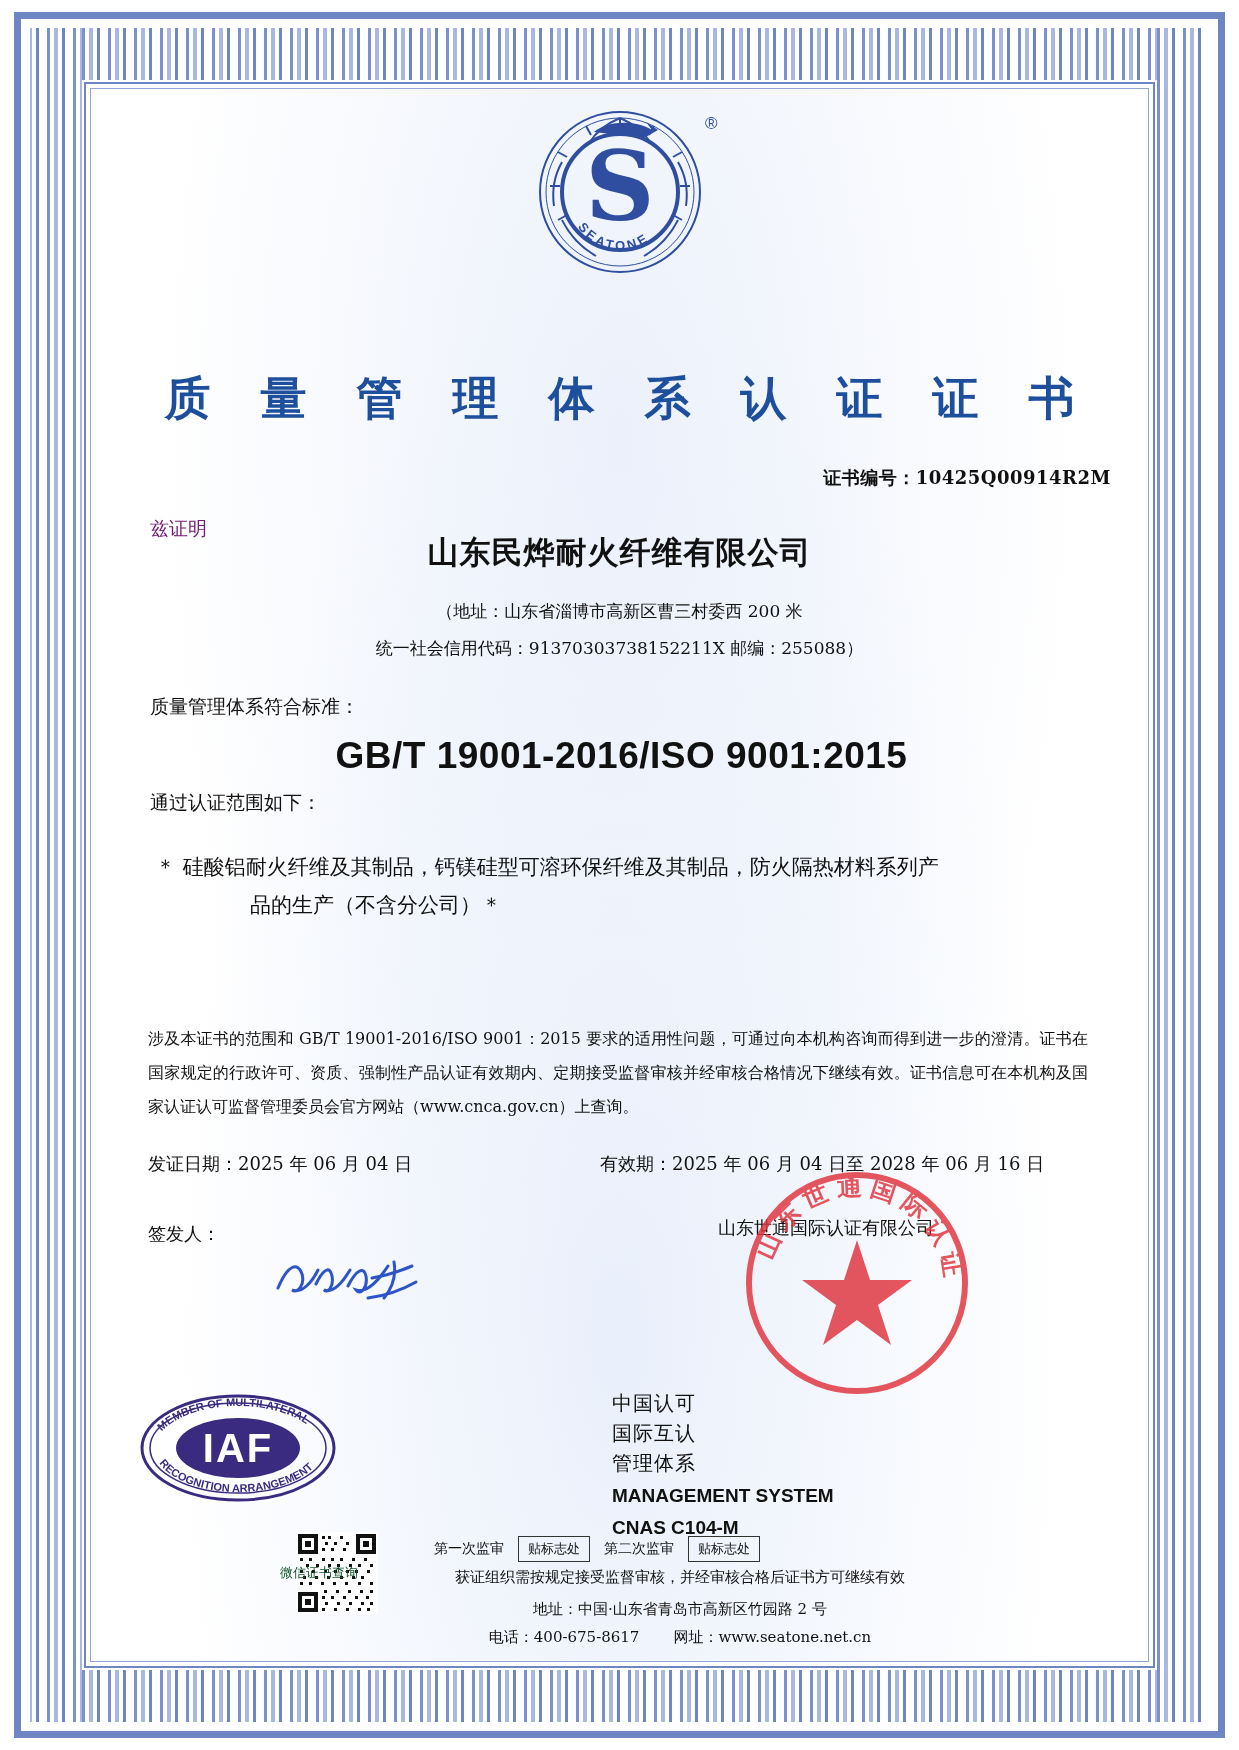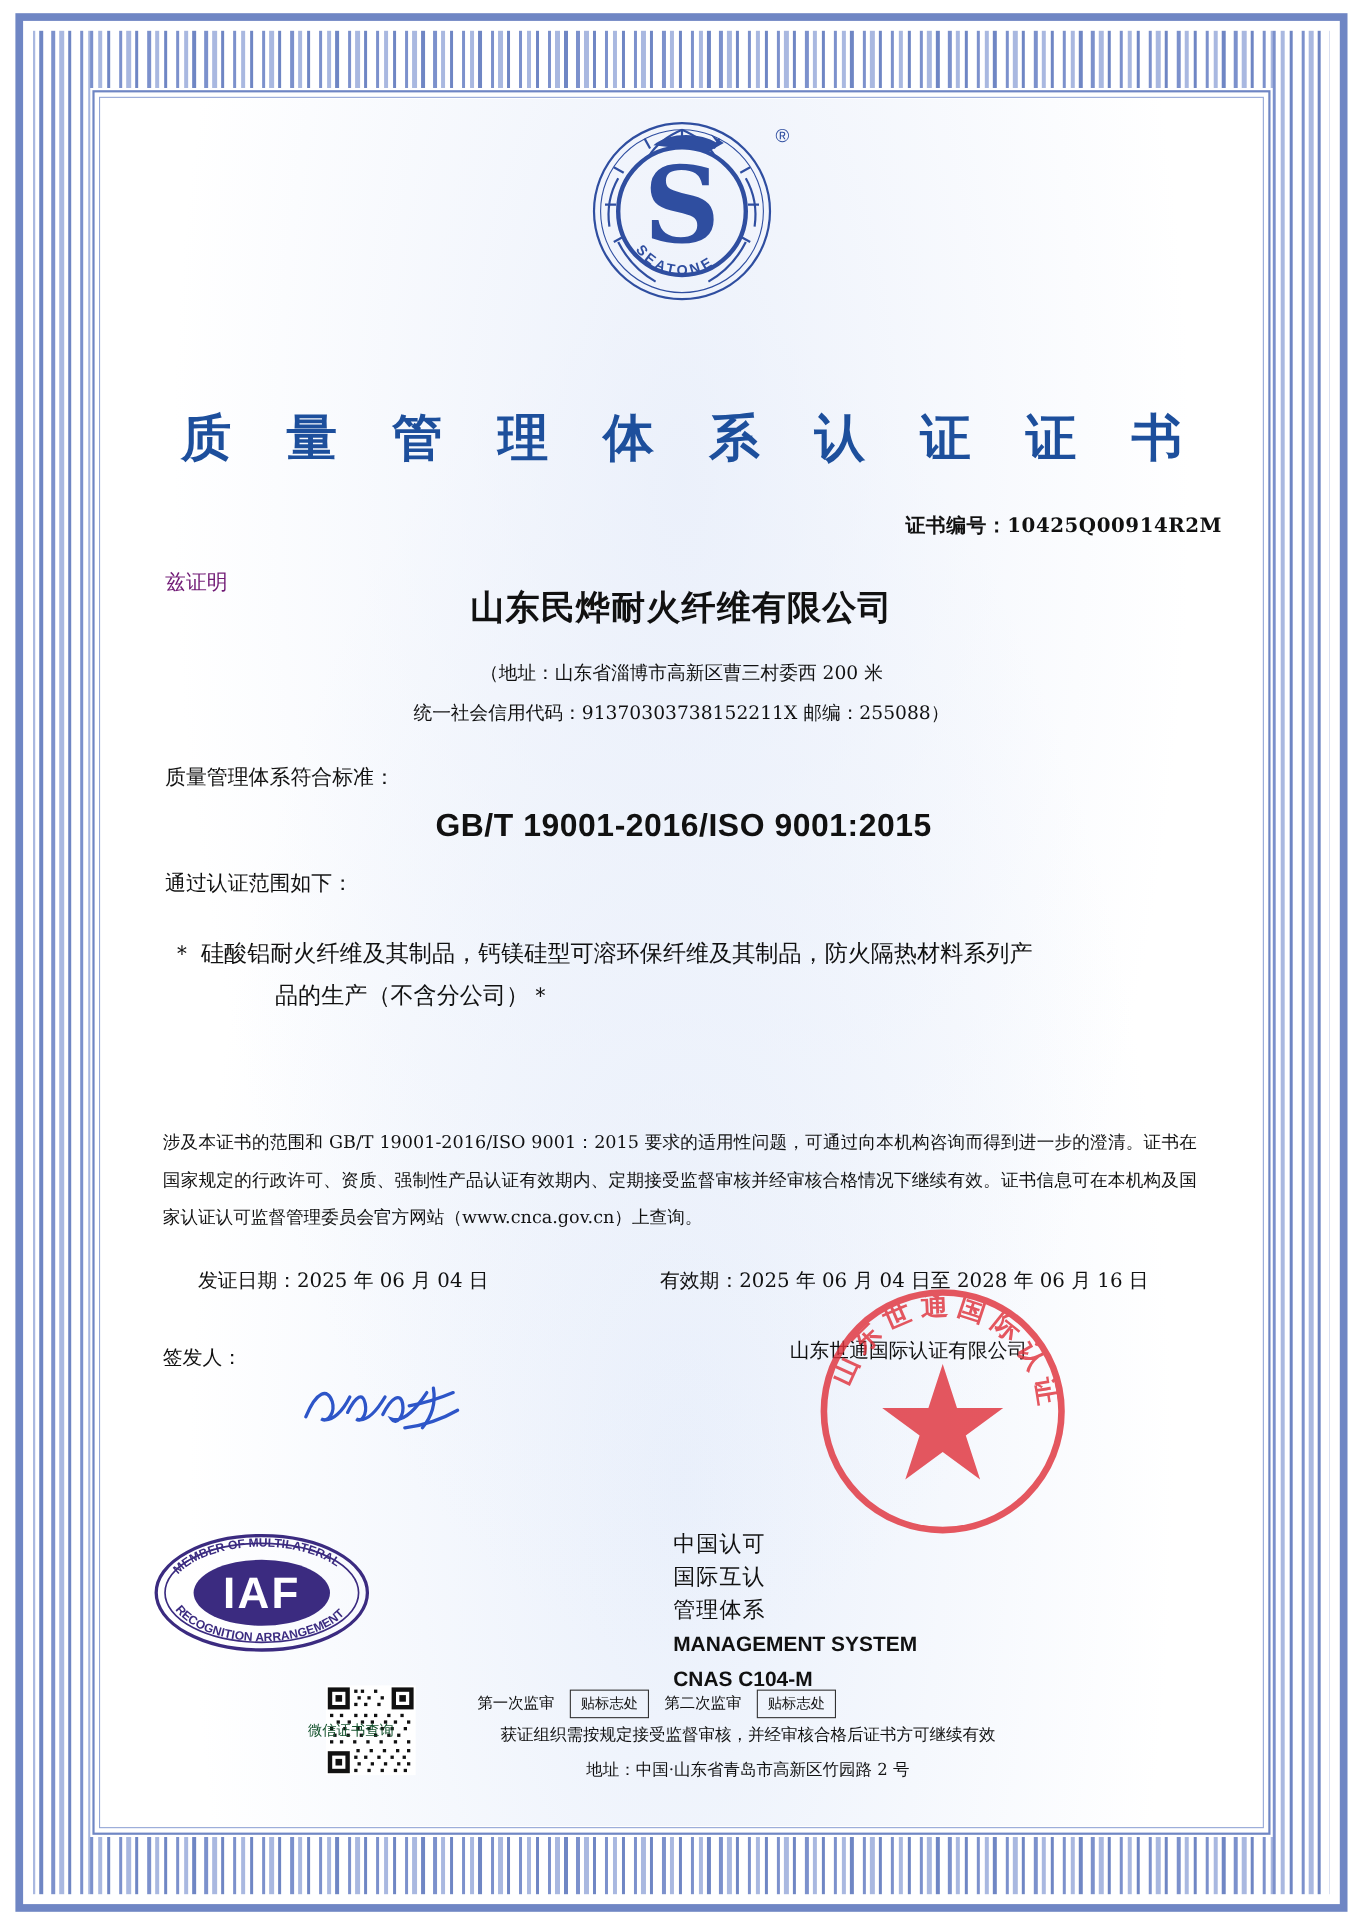--- a/index.html
+++ b/index.html
@@ -162,21 +162,21 @@
     color: #111;
   }
 
   .standard {
     position: absolute;
     top: 735px;
     left: 4px; right: 0;
     text-align: center;
     font-family: "Liberation Sans", sans-serif;
     font-weight: bold;
-    font-size: 29px;
+    font-size: 37px;
     color: #111;
     letter-spacing: 0.5px;
   }
 
   .lbl-scope {
     position: absolute;
     top: 790px;
     left: 150px;
     font-family: "DejaVu Serif", serif;
     font-size: 19px;
@@ -208,21 +208,20 @@
     text-align: justify;
   }
 
   .issue-date {
     position: absolute;
     top: 1152px;
     left: 148px;
     font-family: "DejaVu Serif", serif;
     font-size: 18px;
     color: #111;
-    margin-left: 32px;
   }
   .valid-date {
     position: absolute;
     top: 1152px;
     left: 600px;
     font-family: "DejaVu Serif", serif;
     font-size: 18px;
     color: #111;
   }
   .signer-label {
@@ -579,14 +578,17 @@
   <div class="qr-caption">微信证书查询</div>
 
   <div class="surv-row">
     <span class="surv-lbl">第一次监审</span>
     <span class="surv-box">贴标志处</span>
     <span class="surv-lbl">第二次监审</span>
     <span class="surv-box">贴标志处</span>
   </div>
   <div class="surv-note">获证组织需按规定接受监督审核，并经审核合格后证书方可继续有效</div>
   <div class="addr-bottom">地址：中国·山东省青岛市高新区竹园路 2 号</div>
+  <div class="contact-bottom">
+    <span>电话：400-675-8617</span><span class="sep"></span><span>网址：www.seatone.net.cn</span>
+  </div>
 
 </div>
 
 </body></html>

